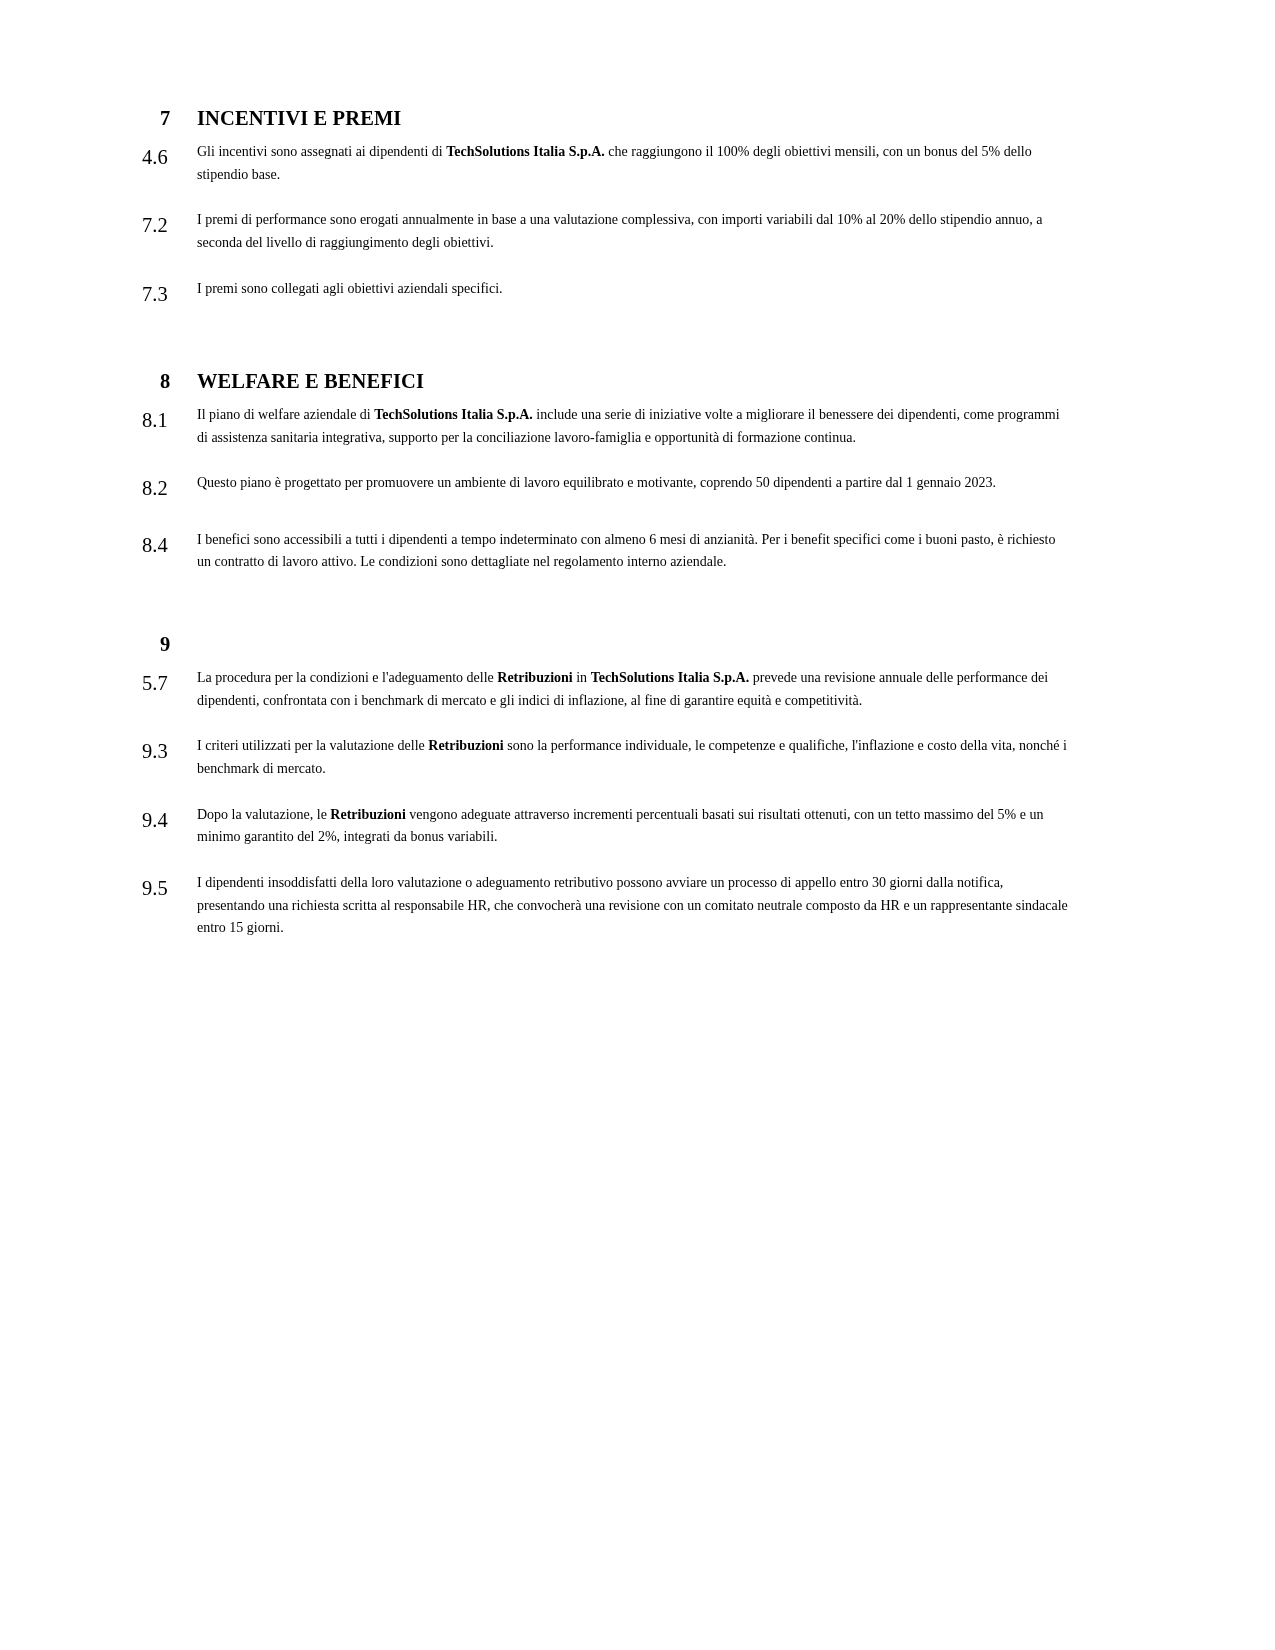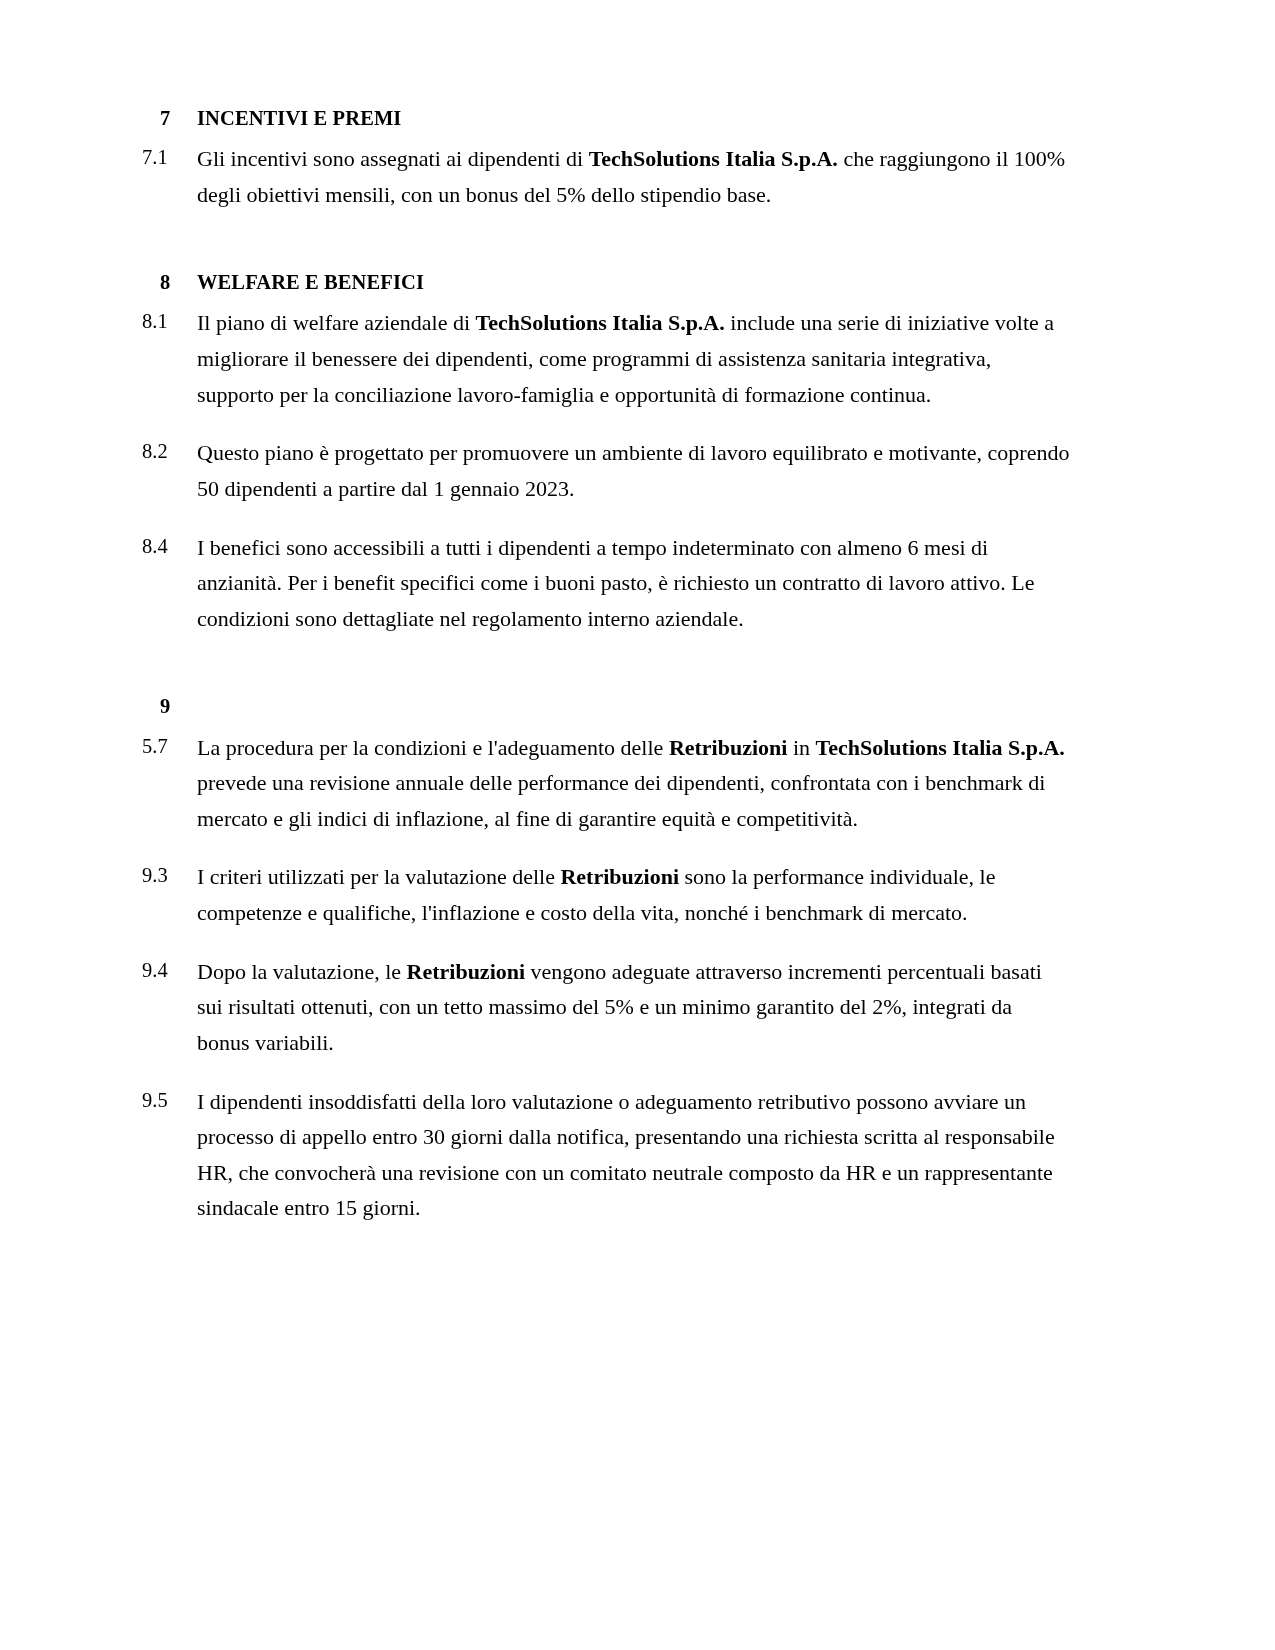--- a/index.html
+++ b/index.html
@@ -62,21 +62,21 @@
   }
   .clause .cl-num {
     flex: 0 0 55px;
     width: 55px;
     font-size: 20.5px;
     line-height: 1.62;
     white-space: nowrap;
   }
   .clause .cl-text {
     flex: 1 1 auto;
-    font-size: 22px;
+    font-size: 14px;
     line-height: 1.62;
     text-align: left;
   }
   .clause .cl-text b {
     font-weight: bold;
   }
 
   
   .clause.last {
     margin-bottom: 0;
@@ -85,22 +85,30 @@
 </head>
 <body>
 
 <div class="page">
   <div class="doc-body" id="doc-body">
       <div class="section">
         <span class="sec-num">7</span>
         <span class="sec-title">INCENTIVI E PREMI</span>
       </div>
       <div class="clause">
-        <span class="cl-num">7.1</span>
+        <span class="cl-num">4.6</span>
         <span class="cl-text"><span>Gli incentivi sono assegnati ai dipendenti di </span><b>TechSolutions Italia S.p.A.</b><span> che raggiungono il 100% degli obiettivi mensili, con un bonus del 5% dello stipendio base.</span></span>
+      </div>
+      <div class="clause">
+        <span class="cl-num">7.2</span>
+        <span class="cl-text"><span>I premi di performance sono erogati annualmente in base a una valutazione complessiva, con importi variabili dal 10% al 20% dello stipendio annuo, a seconda del livello di raggiungimento degli obiettivi.</span></span>
+      </div>
+      <div class="clause last">
+        <span class="cl-num">7.3</span>
+        <span class="cl-text"><span>I premi sono collegati agli obiettivi aziendali specifici.</span></span>
       </div>
       <div class="section gap-before">
         <span class="sec-num">8</span>
         <span class="sec-title">WELFARE E BENEFICI</span>
       </div>
       <div class="clause">
         <span class="cl-num">8.1</span>
         <span class="cl-text"><span>Il piano di welfare aziendale di </span><b>TechSolutions Italia S.p.A.</b><span> include una serie di iniziative volte a migliorare il benessere dei dipendenti, come programmi di assistenza sanitaria integrativa, supporto per la conciliazione lavoro-famiglia e opportunità di formazione continua.</span></span>
       </div>
       <div class="clause">

